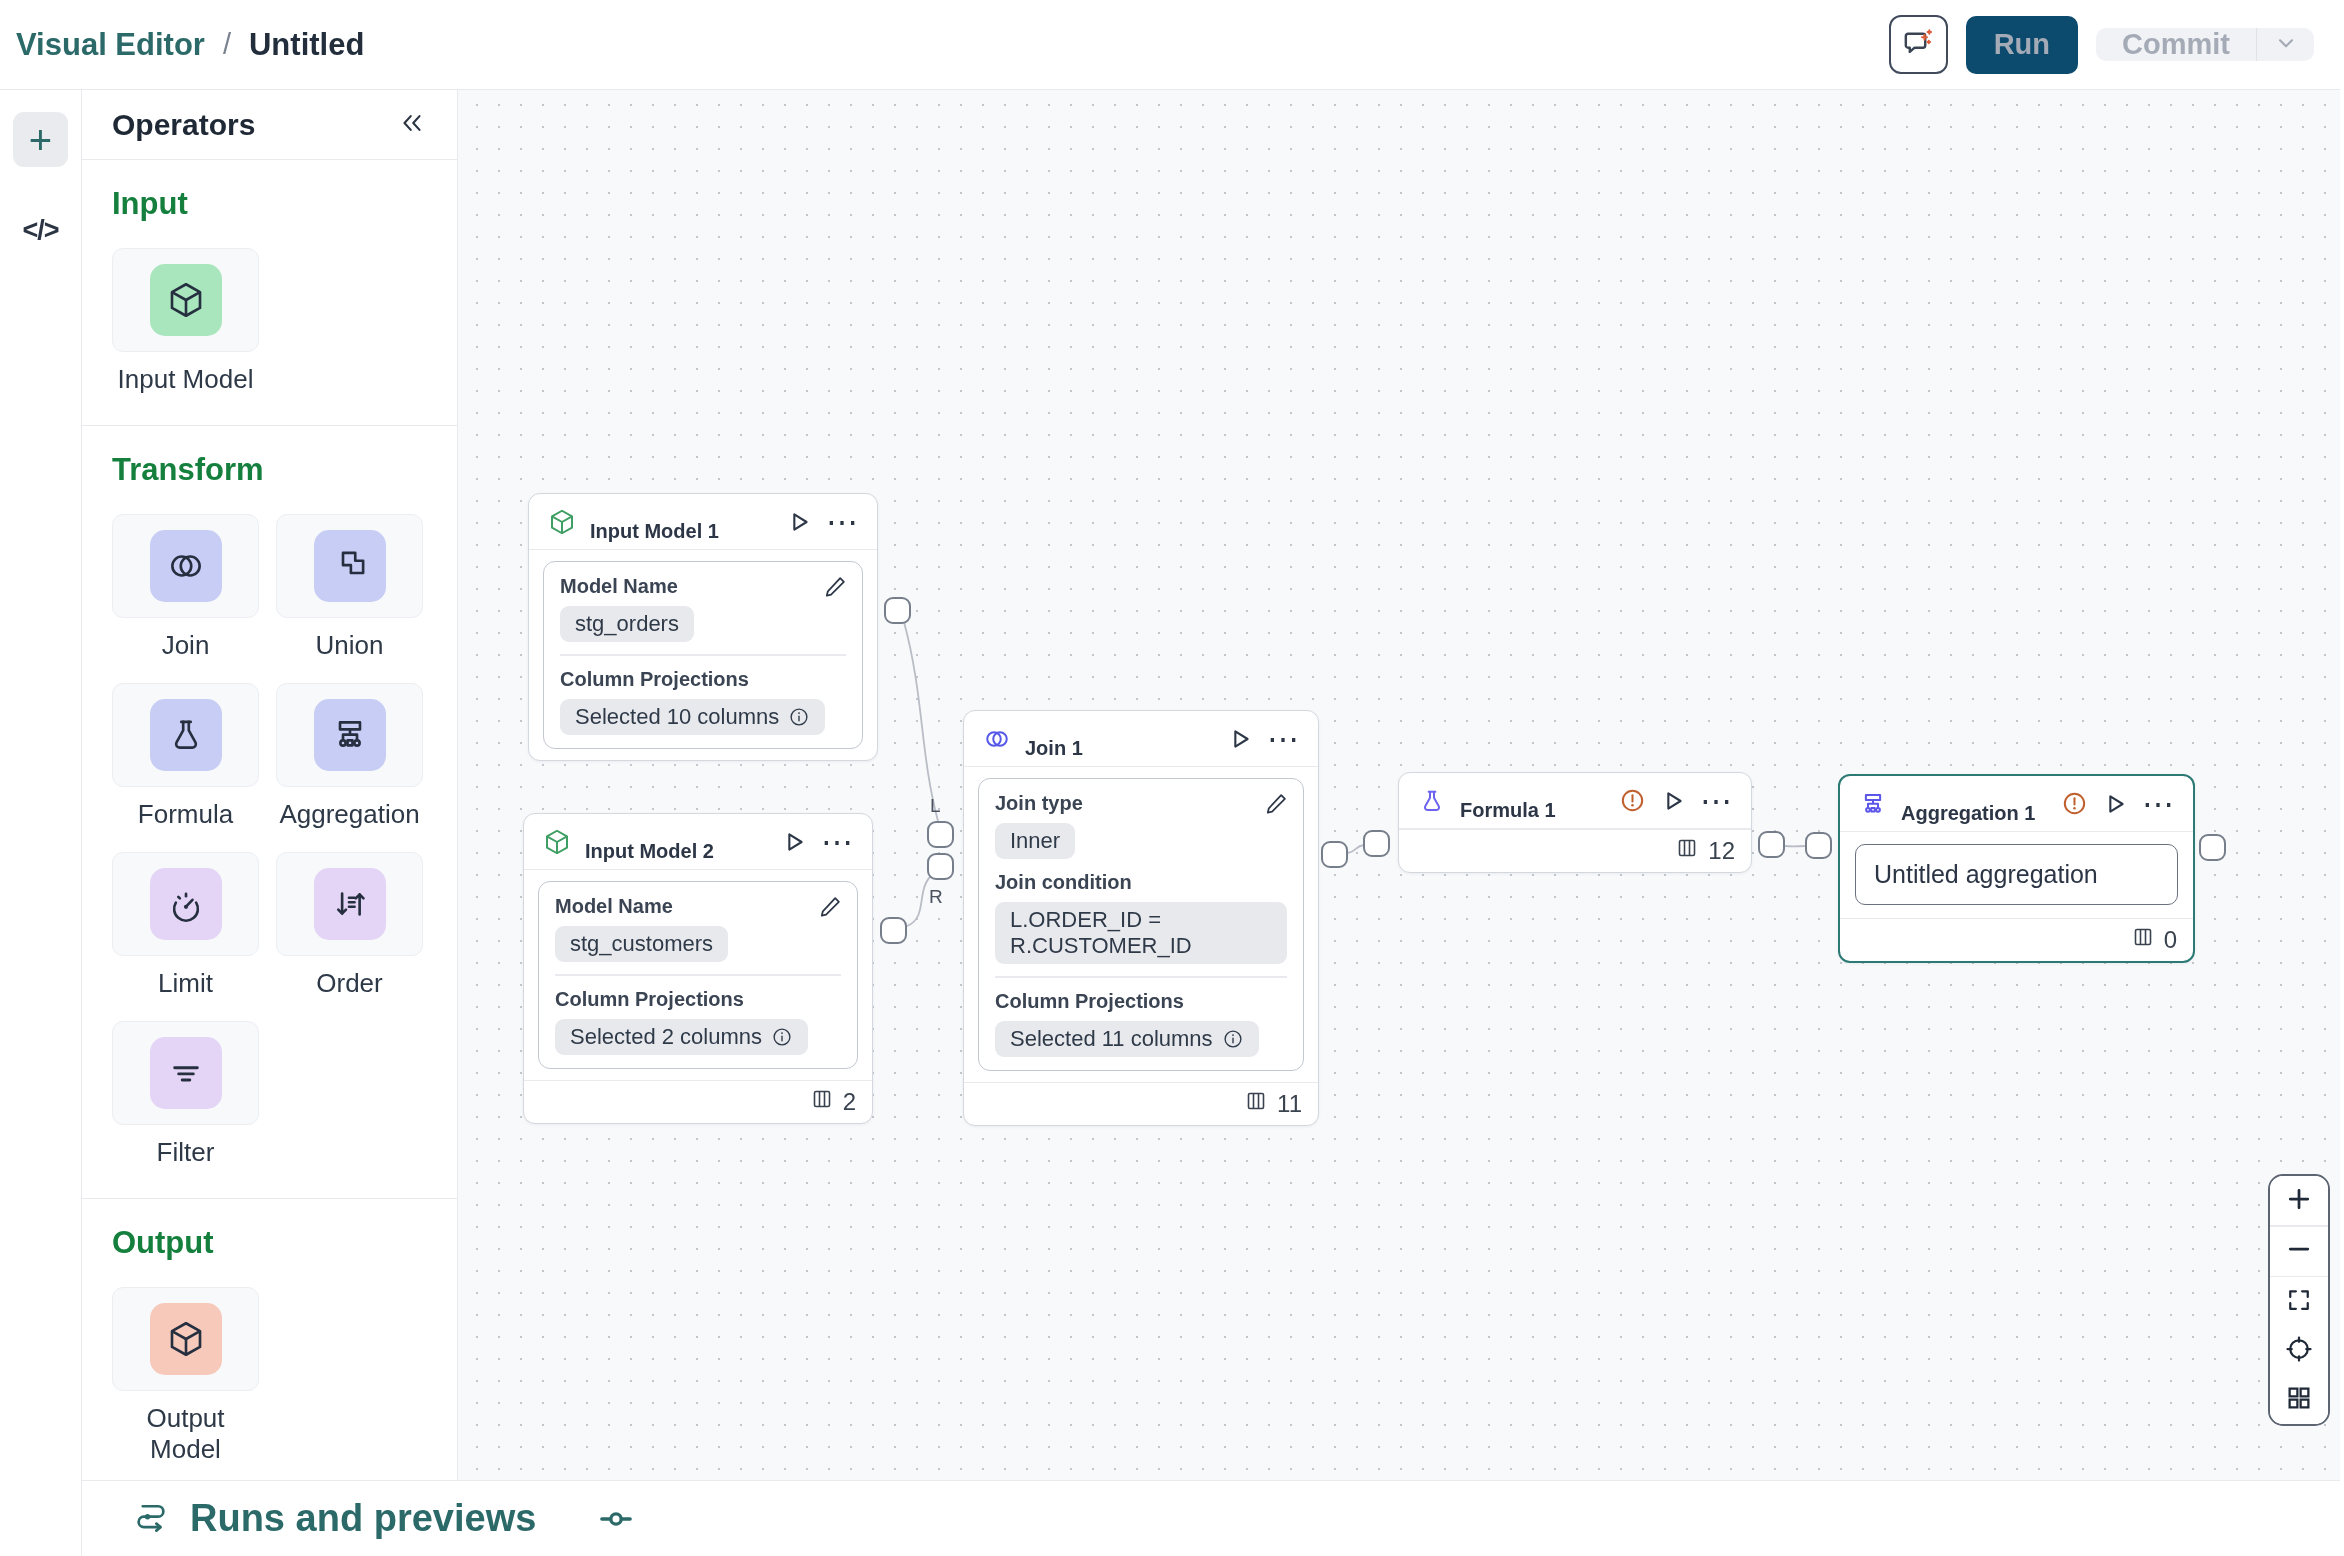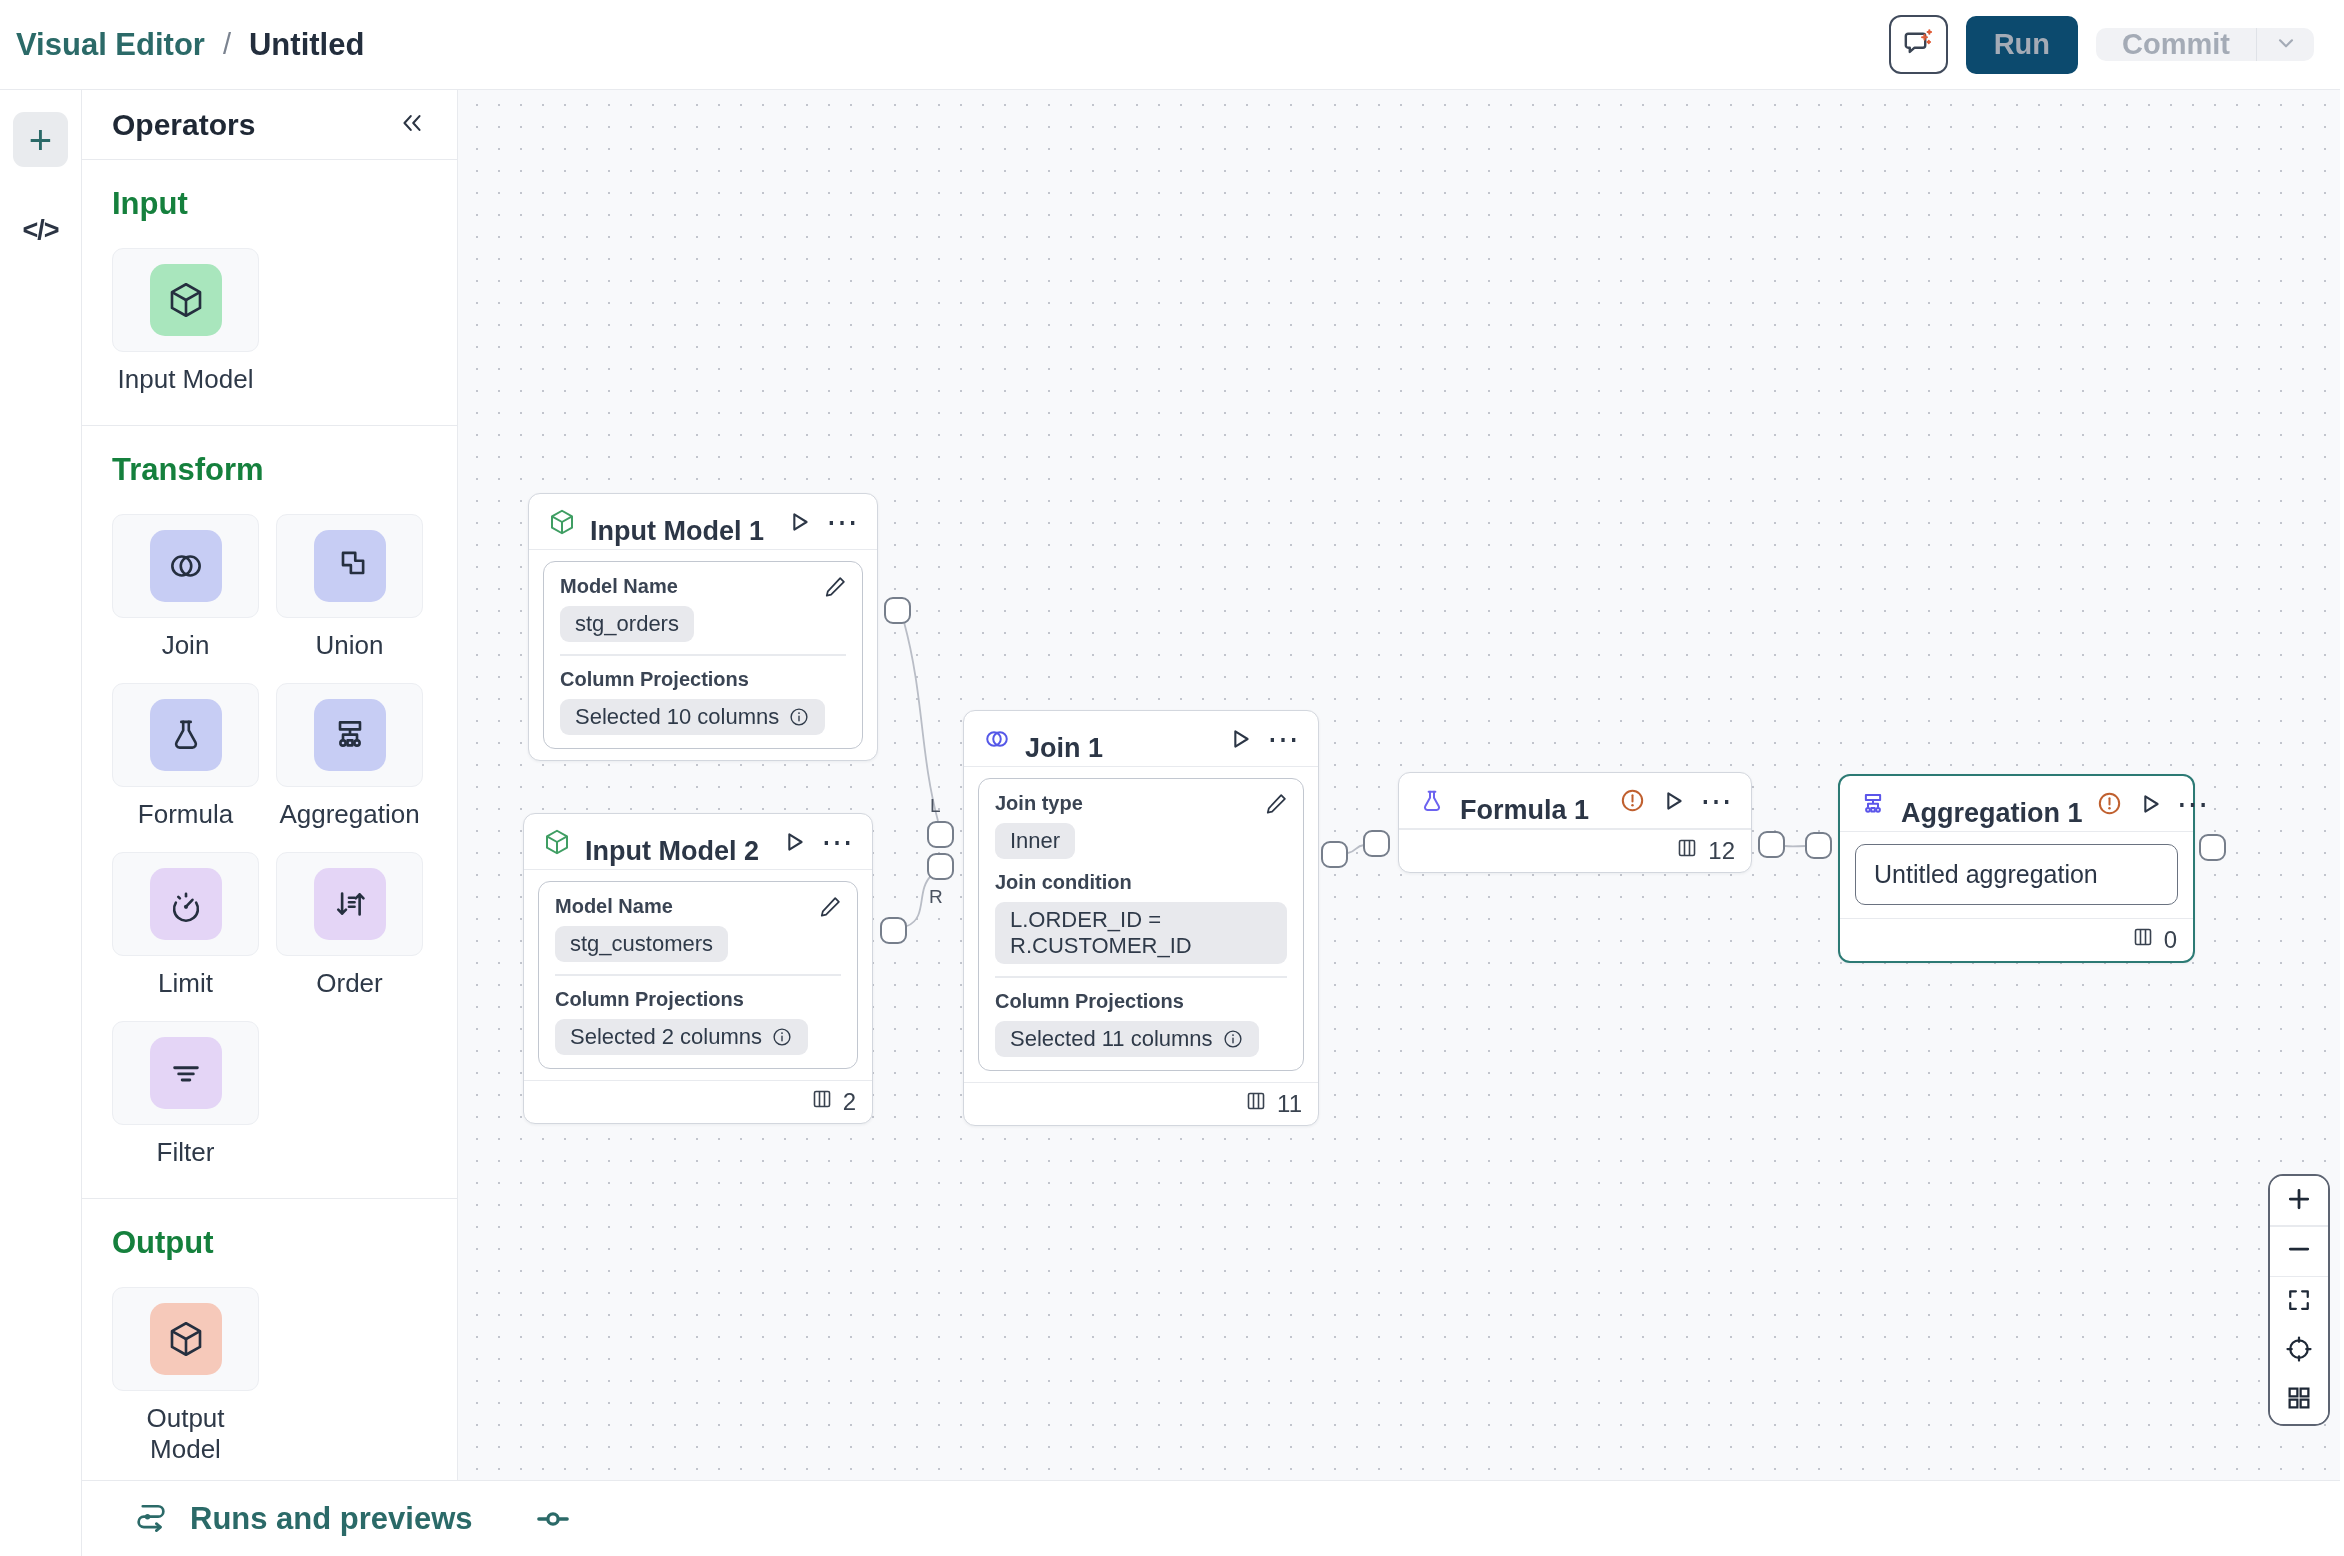--- a/index.html
+++ b/index.html
@@ -60,37 +60,37 @@
   .tile-icon svg { width:42px; height:42px; }
   .ic-green  { background:#a9e6bd; }
   .ic-indigo { background:#c7cdf4; }
   .ic-purple { background:#e4d5f6; }
   .ic-salmon { background:#f6c9ba; }
   .tile-label { margin-top:12px; font-size:26px; color:#2e3948; text-align:center; }
 
   
   .bottom-bar { height:76px; flex:0 0 76px; background:#fff; border-top:1.5px solid #e8eaee;
                 display:flex; align-items:center; padding-left:50px; gap:20px; }
-  .runs-label { font-size:31px; font-weight:600; color:#2b6a68; }
+  .runs-label { font-size:38px; font-weight:600; color:#2b6a68; }
   .commit-node-icon { margin-left:40px; display:flex; align-items:center; }
 
   
   .canvas { flex:1; position:relative; background-color:#f8f9fb; overflow:hidden;
             background-image:radial-gradient(circle, #c2c5cd 1.4px, transparent 1.5px);
             background-size:22px 22px; background-position:8px 4px; }
   .edges { position:absolute; left:0; top:0; pointer-events:none; }
 
   .node { position:absolute; background:#fff; border:1.5px solid #d3d7de; border-radius:12px;
           box-shadow:0 1px 3px rgba(25,35,55,.06); }
   .node.selected { border:2.5px solid #2c7a74; }
   .node-header { display:flex; align-items:center; gap:13px; padding:0 18px; height:56px;
                  border-bottom:1.5px solid #e8eaee; }
   .n-icon { display:flex; align-items:center; }
   .n-icon svg { width:30px; height:30px; }
-  .n-title { flex:1; font-size:27px; font-weight:600; color:#2c3646; white-space:nowrap;margin-top:19px; }
+  .n-title { flex:1; font-size:20px; font-weight:600; color:#2c3646; white-space:nowrap;margin-top:19px; }
   .n-act { display:flex; align-items:center; justify-content:center; color:#2c3646; }
   .n-act svg { width:28px; height:28px; }
   .more-glyph { font-size:32px; color:#2c3646; line-height:0.5; letter-spacing:1px; }
   .warn svg { width:27px; height:27px; }
 
   .node-card { margin:11px 14px; border:1.5px solid #c2c7d0; border-radius:12px;
                padding:10px 16px 13px 16px; position:relative; }
   .pencil { position:absolute; right:14px; top:12px; color:#2c3646; }
   .pencil svg { width:26px; height:26px; }
   .field-label { font-size:20px; font-weight:700; color:#3a4453; margin:3px 0 8px; }

